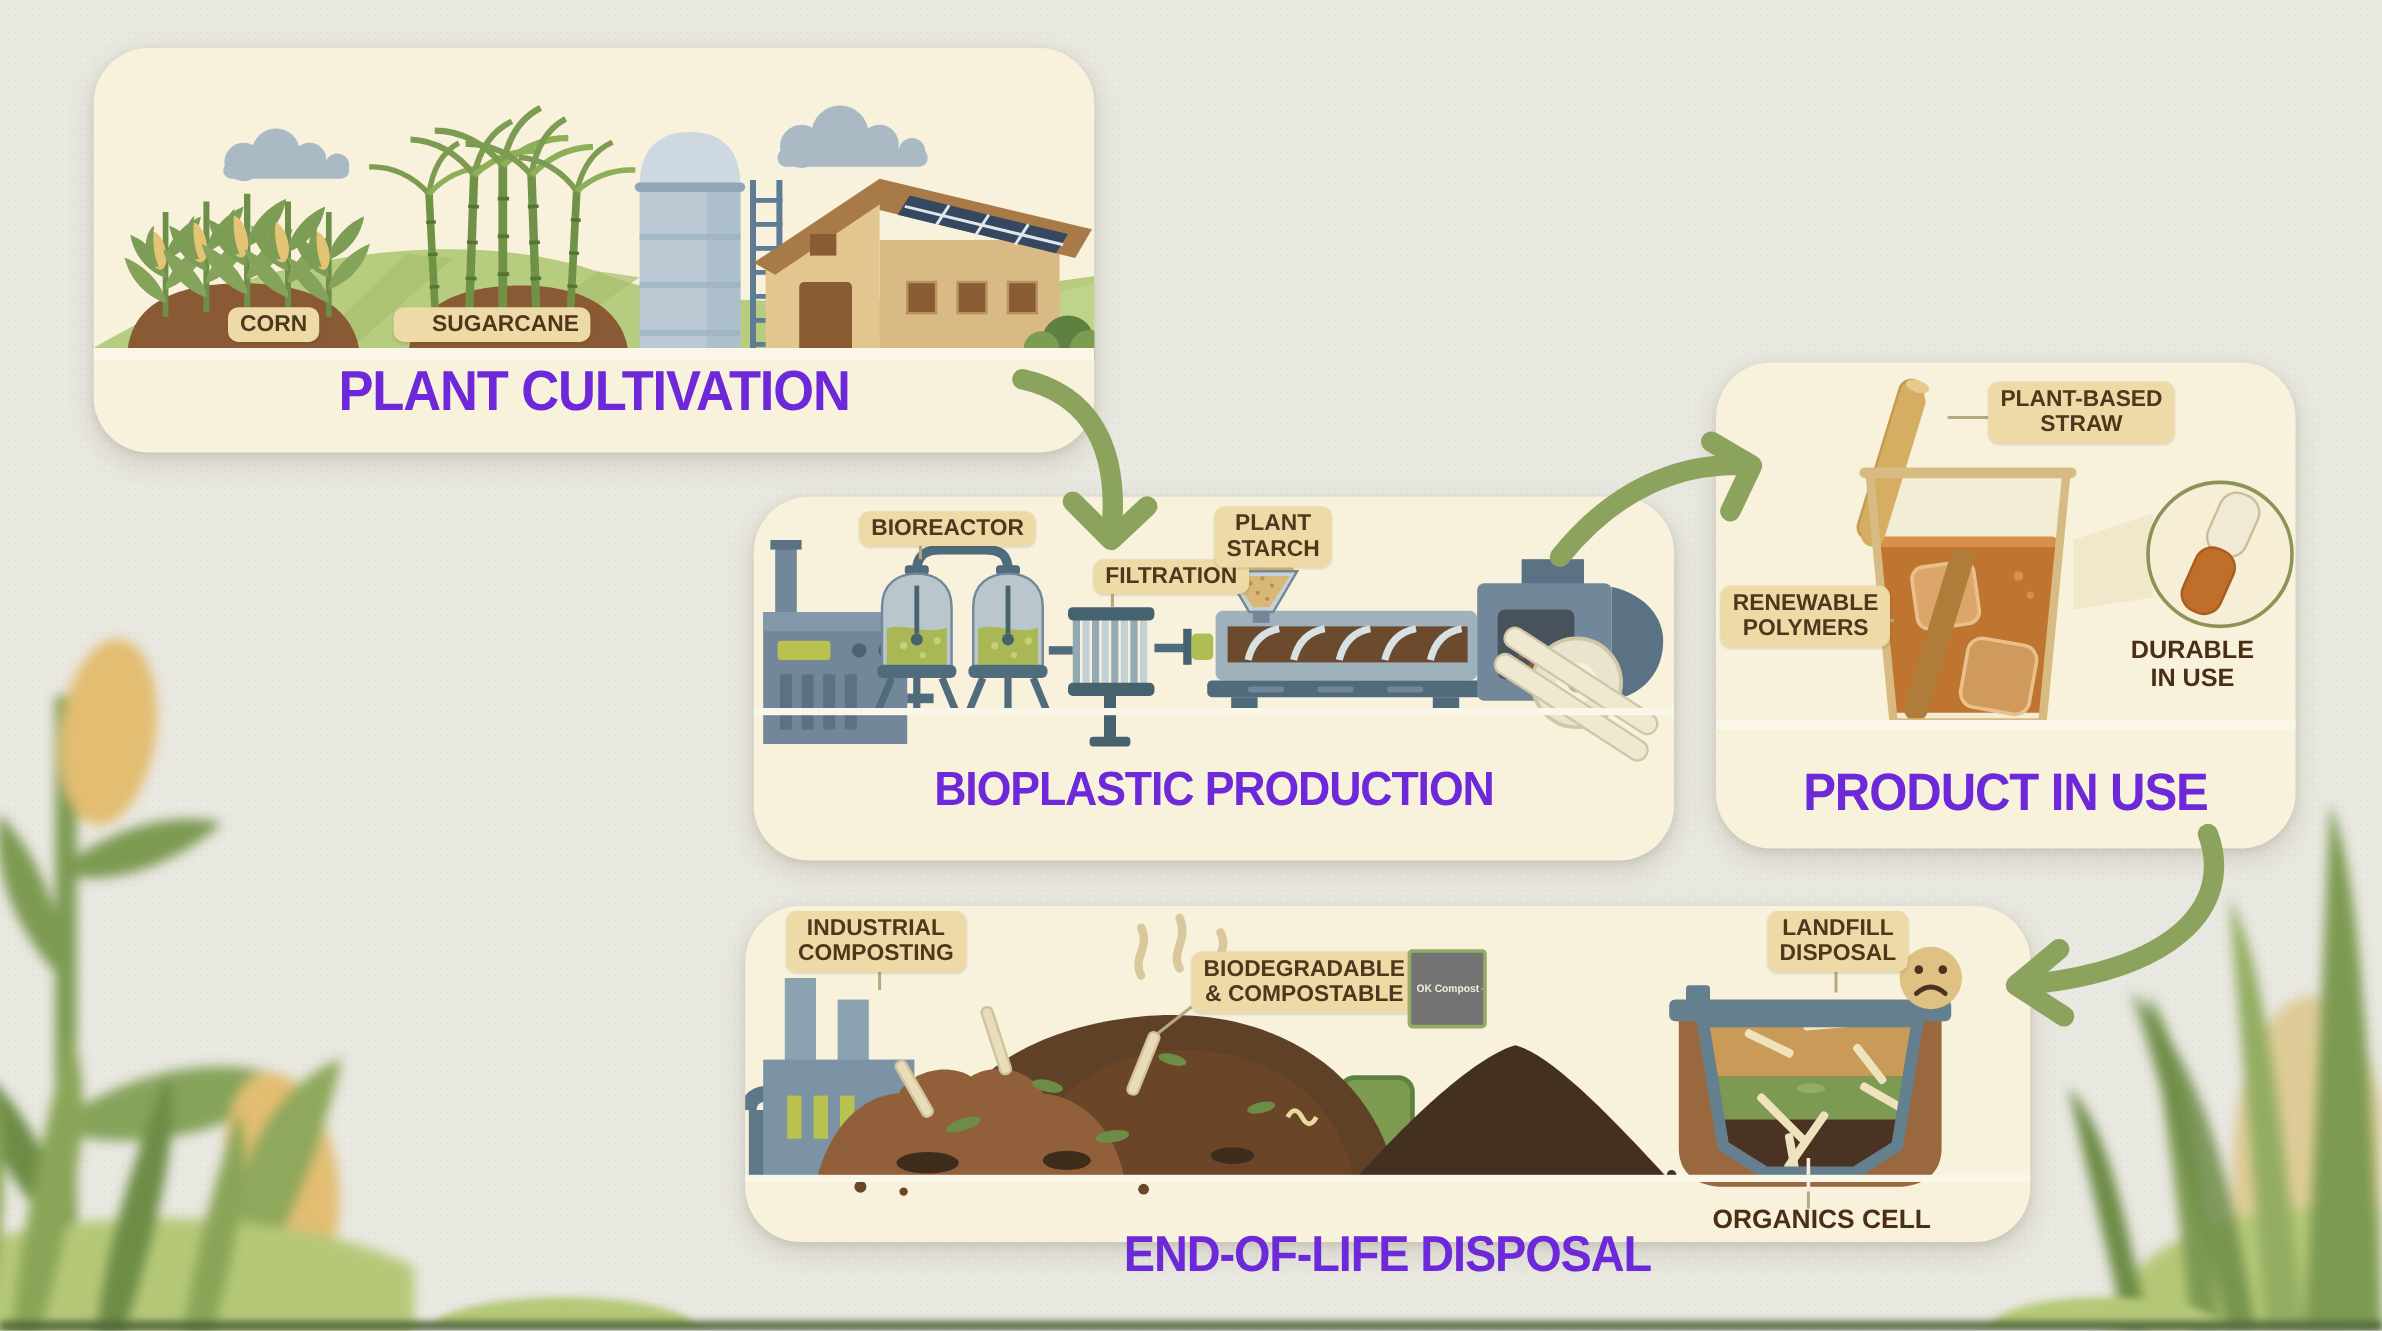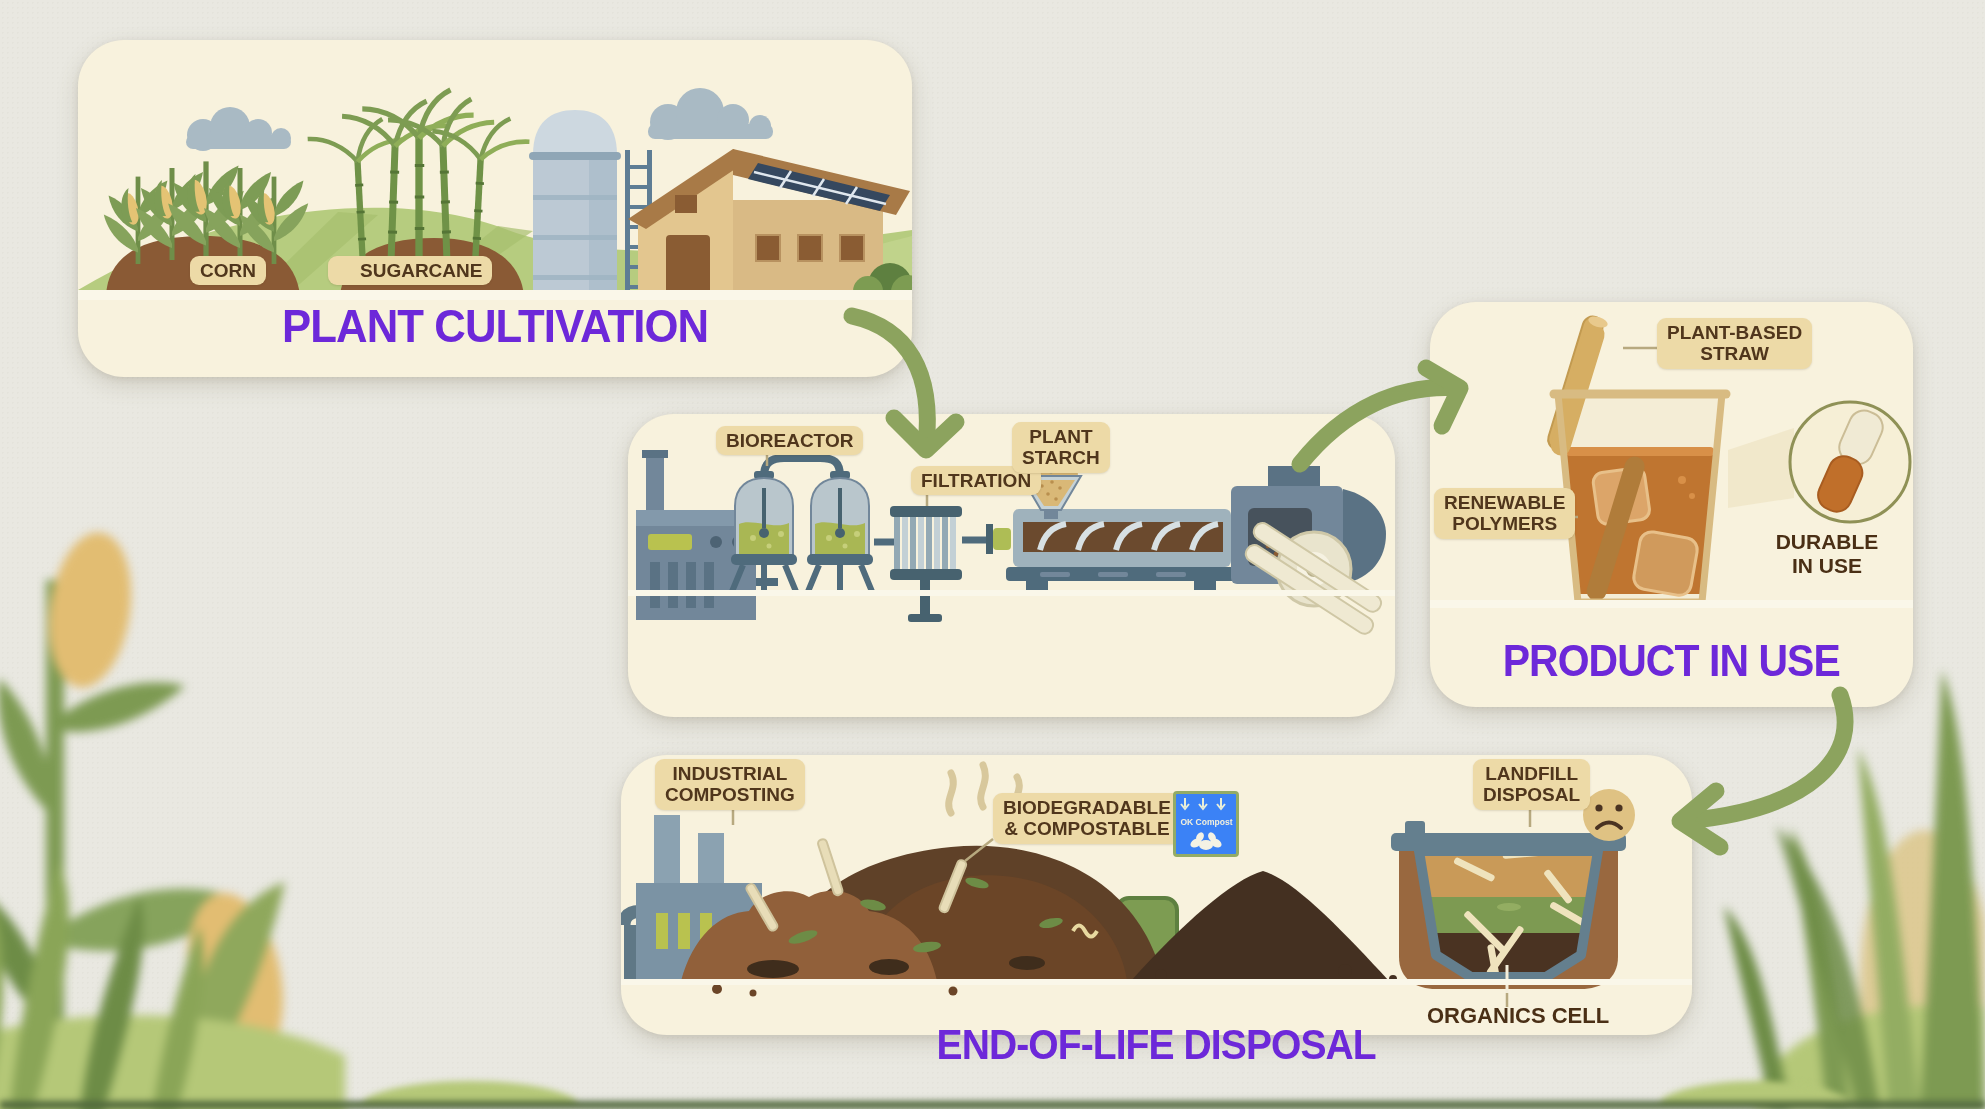--- a/index.html
+++ b/index.html
@@ -30,23 +30,23 @@
     position:absolute;background:#eddaa7;color:#50361c;font-weight:700;
     border-radius:9px;padding:4px 10px;font-size:19px;line-height:1.12;
     text-align:center;box-shadow:0 1px 2px rgba(80,60,30,.15);white-space:nowrap;
   }
   .tag .ln{display:block;}
   .plain-label{
     position:absolute;color:#4a2f15;font-weight:700;font-size:21px;
     line-height:1.15;text-align:center;white-space:nowrap;
   }
   .badge{
-    position:absolute;width:66px;height:66px;background:#3b82f6;
+    position:absolute;width:66px;height:66px;background:#737373;
     border:3px solid #93ab66;border-radius:4px;box-sizing:border-box;
-    display:flex;flex-direction:column;align-items:center;justify-content:flex-start;
+    display:flex;align-items:center;justify-content:flex-start;
   }
   .badge .badge-text{
     color:#f2f0dd;font-size:9px;font-weight:700;line-height:1;margin-top:1px;
     letter-spacing:0;white-space:nowrap;transform:scaleX(.95);
   }
 </style>
 </head>
 <body>
 
 <div class="stage">
@@ -321,20 +321,23 @@
       <span>BIOREACTOR</span>
     </div>
     <div class="tag" style="left:240px;top:52px;margin-left:43px;">
       <span>FILTRATION</span>
     </div>
     <div class="tag" style="left:384px;top:8px;">
       <span class="ln">PLANT</span>
       <span class="ln">STARCH</span>
     </div>
 
+    <h2 class="card-title" style="top:222px;font-size:40px;">
+      <span>BIOPLASTIC PRODUCTION</span>
+    </h2>
   </section>
 
   <section class="card" style="left:1430px;top:302px;width:483px;height:405px;">
     <svg class="art" width="483" height="320" viewBox="0 0 483 320">
 
       <path d="M298,148 L364,126 L364,196 L298,206 Z" fill="#f0e7c9" opacity="0.9"></path>
 
       <g>
         <path d="M128,92 L292,92 L272,300 L148,300 Z" fill="#f4edd6"></path>
         <path d="M136,150 L284,150 L270,292 L150,292 Z" fill="#bf7530"></path>

